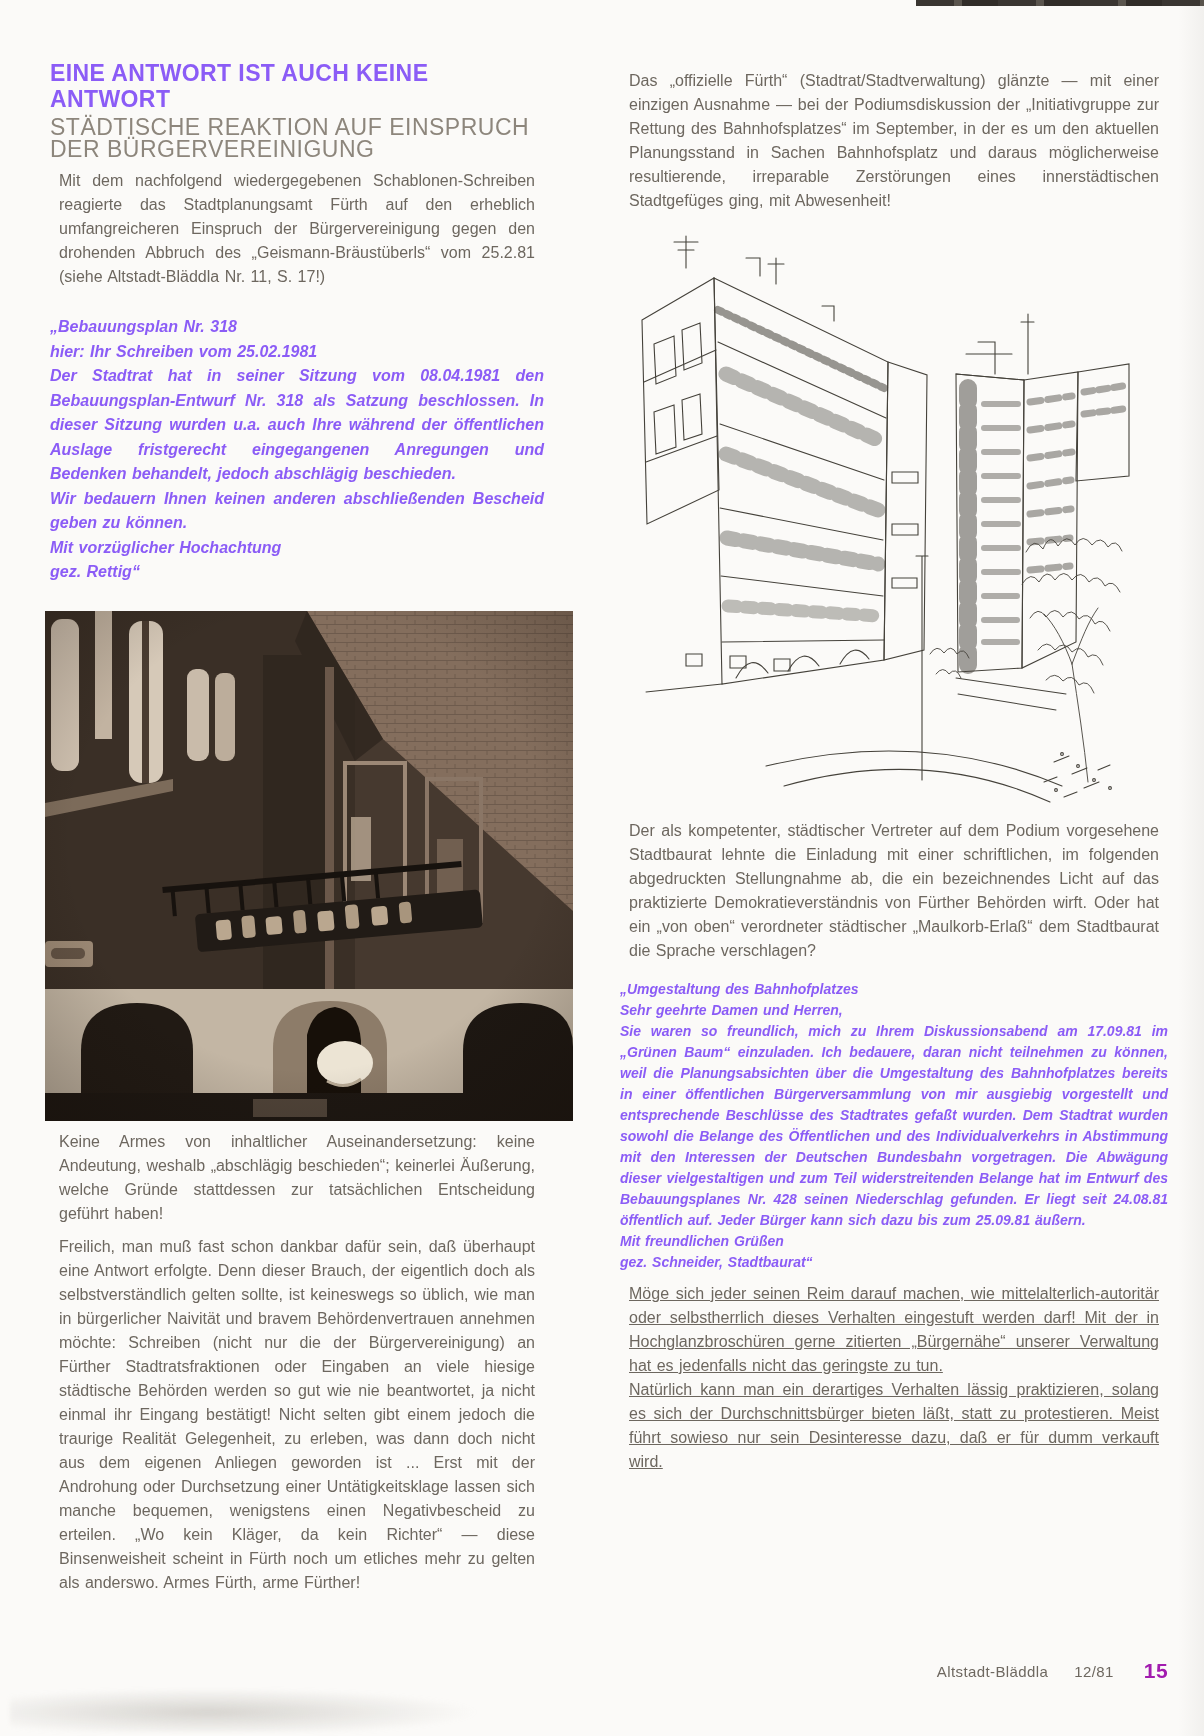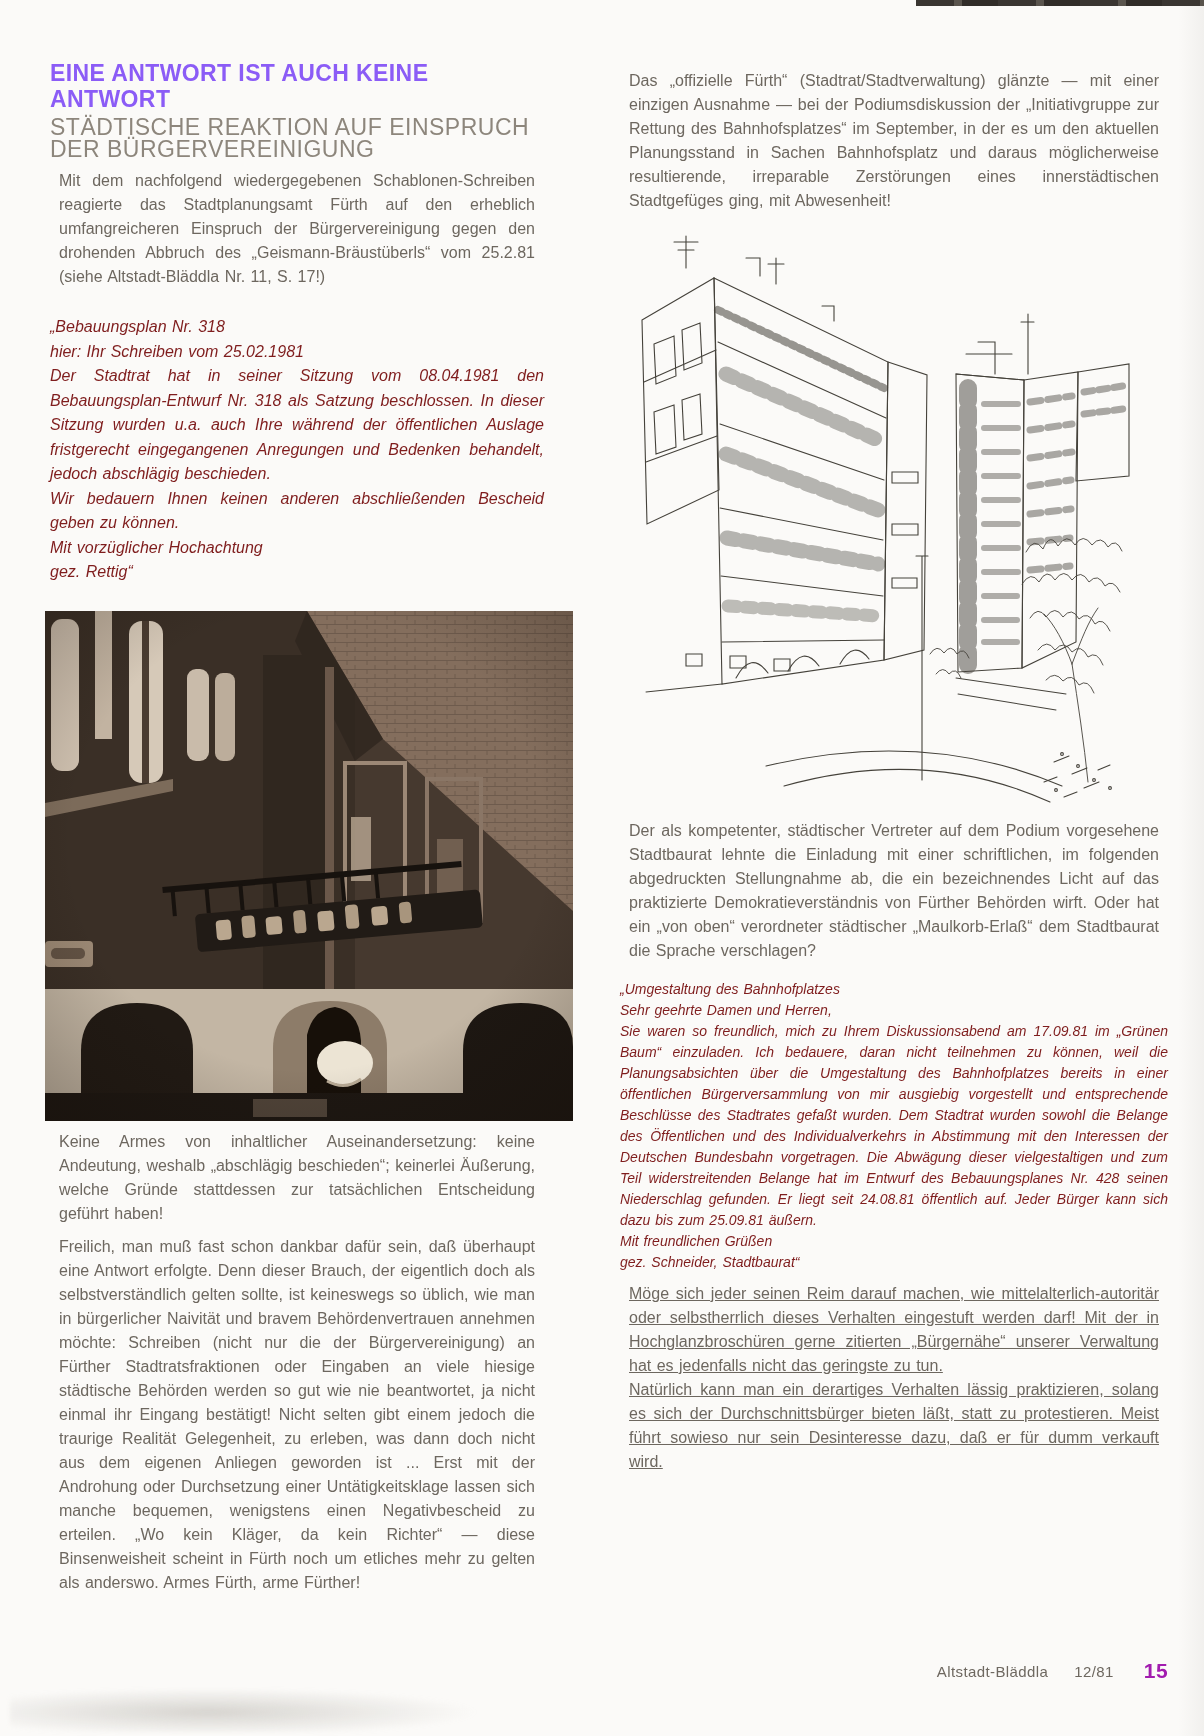--- a/index.html
+++ b/index.html
@@ -37,22 +37,22 @@
   p.body{
     margin:9px;font-size:16px;line-height:24px;text-align:justify;
     color:#6d675f;word-spacing:1px;hyphens:auto;
   }
   .mt-intro-l{margin-top:32px;}
   .mt-after-photo{margin-top:36px;}
   .mt-closing{margin-top:22px;}
   .mt-intro-r{margin-top:8px;}
   .mt-after-drawing{margin-top:30px;}
   .letter{
-    font-style:italic;font-size:16px;line-height:24.5px;color:#7f1d1d;
-    white-space:pre-line;text-align:justify;word-spacing:1px;
+    font-style:italic;font-size:16px;line-height:24.5px;color:#8b5cf6;
+    white-space:pre-line;text-align:justify;word-spacing:1px;font-weight:bold;
   }
   .letter-left{margin-top:26px;}
   .letter-right{margin-top:16px;line-height:21px;font-size:14px;}
   .comment{margin-top:16px;white-space:pre-line;line-height:23.5px;text-decoration:underline;}
   .photo{
     margin:26px 0 0 -5px;width:528px;height:510px;display:block;
   }
   .drawing{
     margin:8px 0 0 6px;width:505px;height:588px;display:block;
   }

